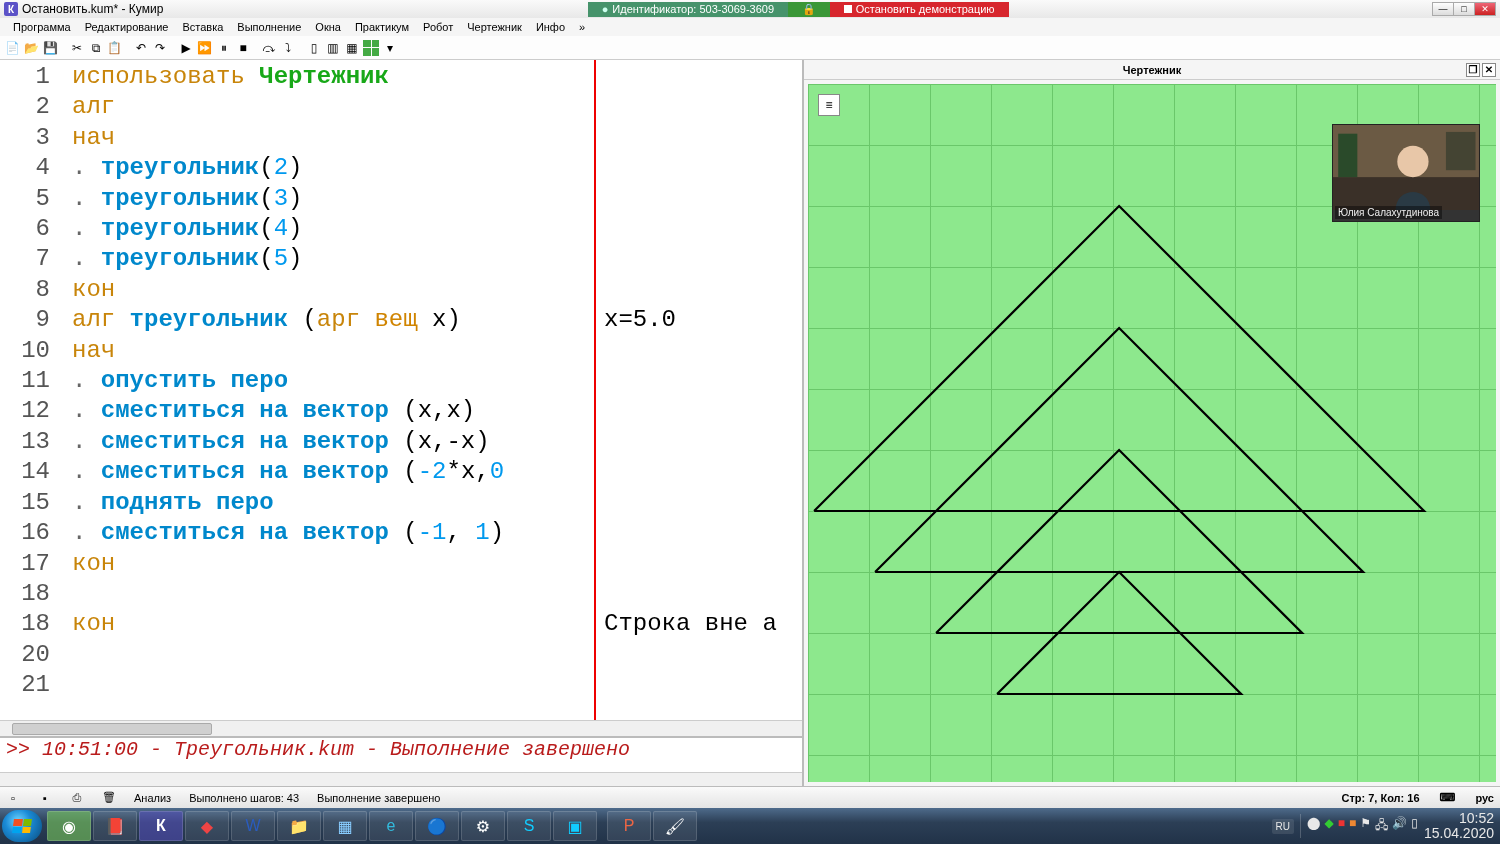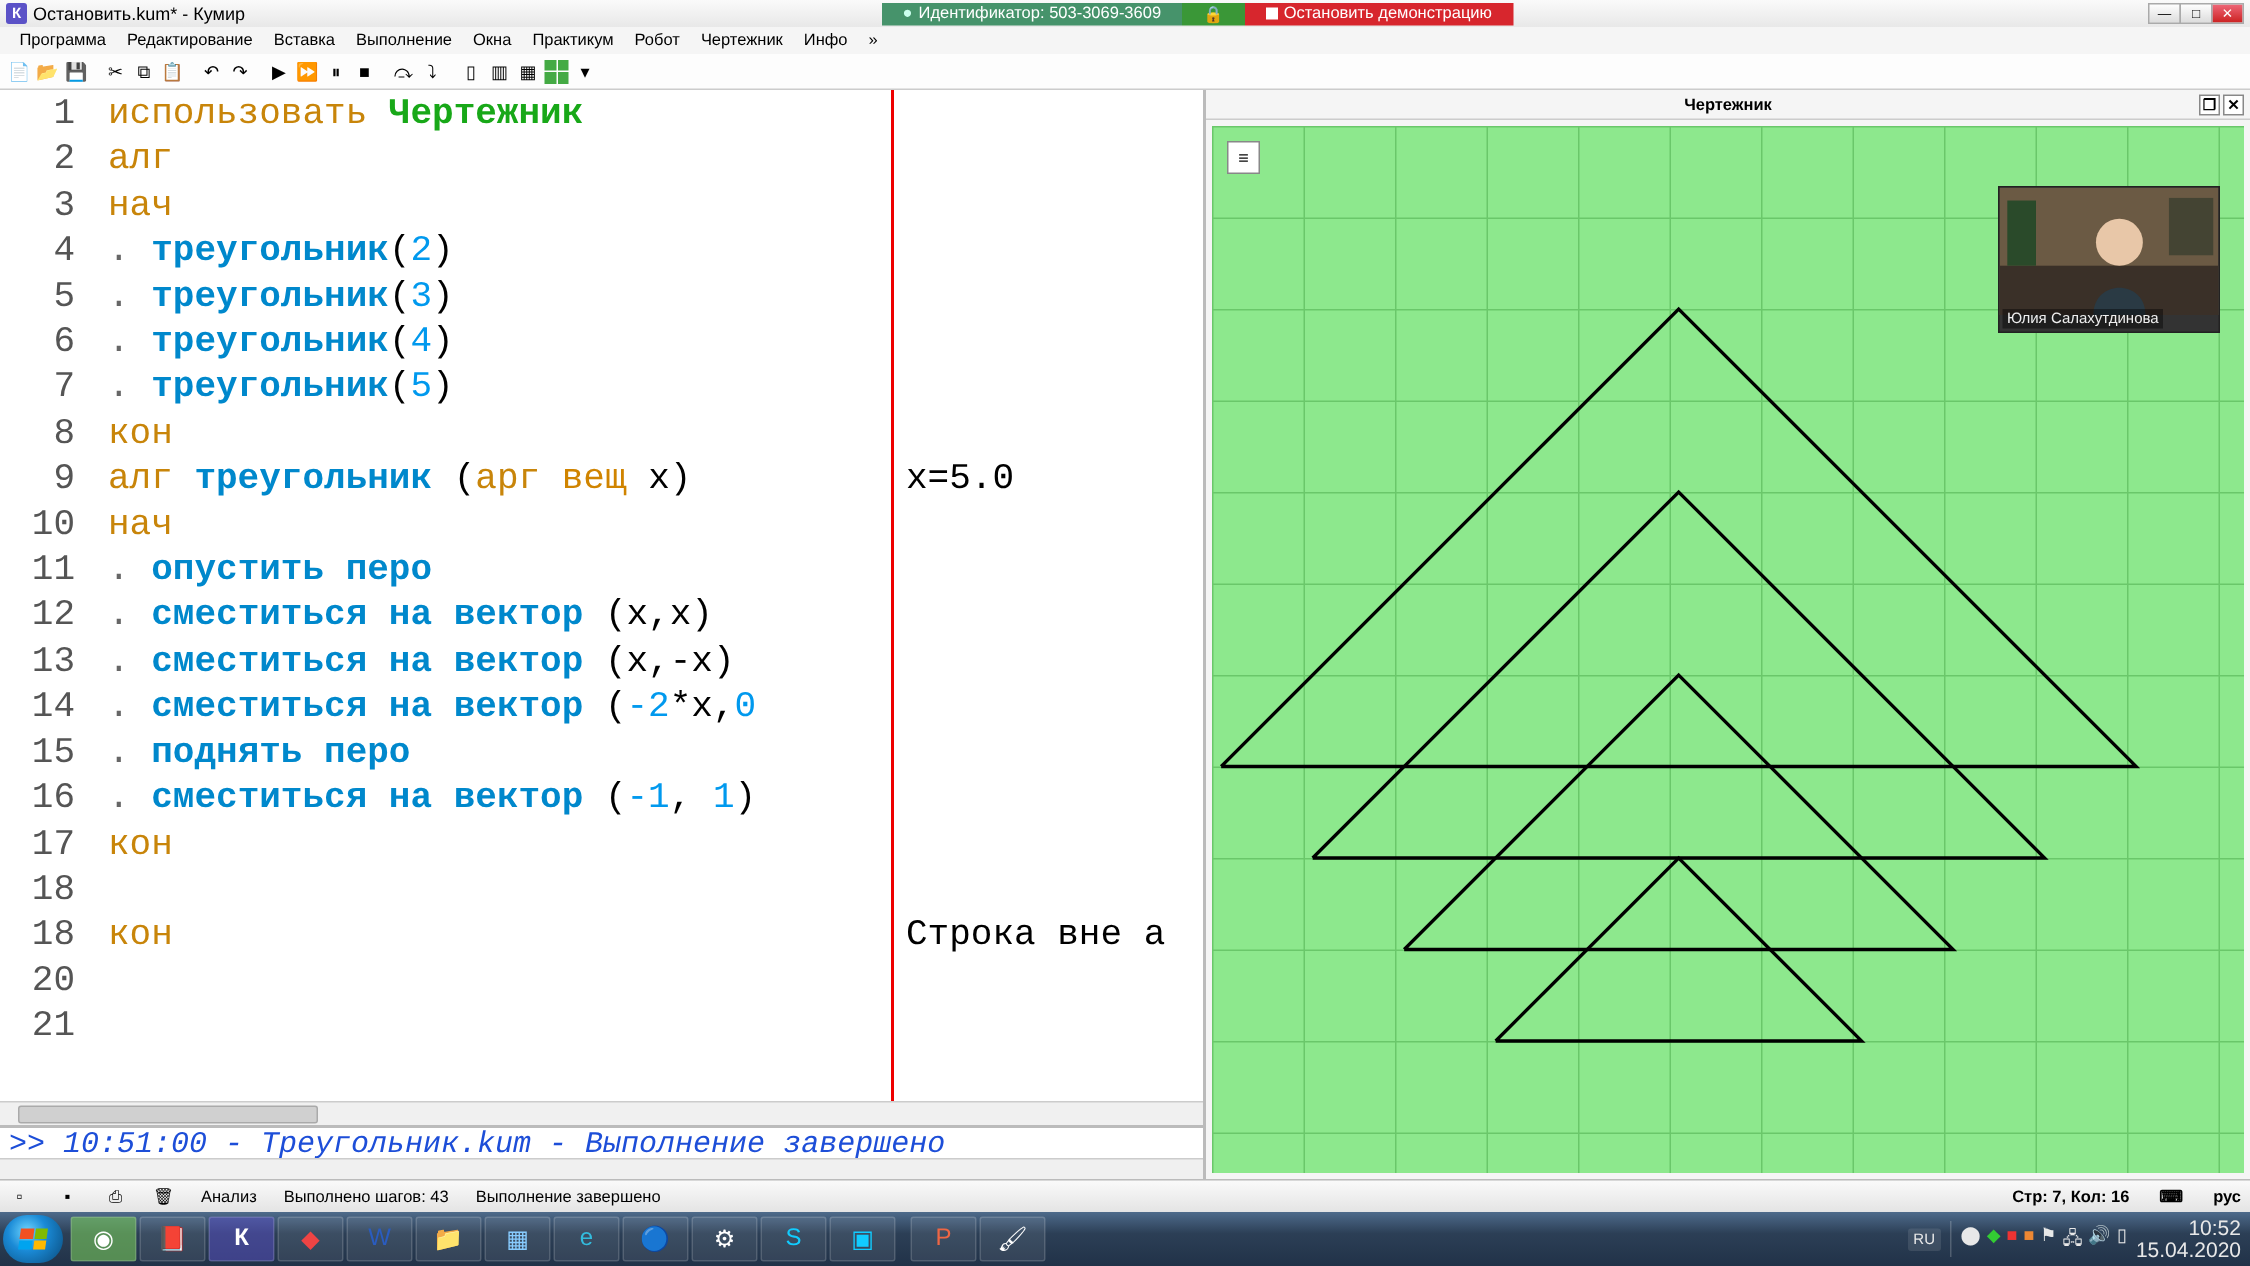--- a/index.html
+++ b/index.html
@@ -34,21 +34,21 @@
 .code-area { flex: 1; font-family: "Courier New", monospace; font-size: 24px; line-height: 30.4px; padding-left: 14px; padding-top: 2px; white-space: pre; position: relative; color:#000; }
 .side-col { width: 208px; border-left: 2px solid #e00; font-family: "Courier New", monospace; font-size: 24px; line-height: 30.4px; padding-left: 8px; padding-top: 2px; white-space: pre; }
 .kw { color: #c8850a; font-weight: normal; }
 .fn { color: #0088cc; font-weight: bold; }
 .typ { color: #18a818; font-weight: bold;}
 .num { color: #0099ee; }
 .dot { color: #666; }
 .err { color:#000000; }
 .hscroll { height: 16px; background: #f0f0f0; border-top: 1px solid #ccc; position: relative; }
 .hscroll-thumb { position: absolute; left: 12px; top: 2px; width: 200px; height: 12px; background: #d0d0d0; border: 1px solid #aaa; border-radius: 2px; }
-.console { height: 22px; background: #fff; border-top: 2px solid #bbb; font-family: "Courier New", monospace; font-size: 20px; font-style: italic; color: #1d4ed8; padding: 0 6px; overflow: hidden; white-space: nowrap; }
+.console { height: 36px; background: #fff; border-top: 2px solid #bbb; font-family: "Courier New", monospace; font-size: 20px; font-style: italic; color: #b91c1c; padding: 0 6px; overflow: hidden; white-space: nowrap; }
 .console-scroll { height: 14px; background:#f0f0f0; border-top:1px solid #ccc;}
 
 .right-pane { flex: 1; display: flex; flex-direction: column; background:#f5f5f5;}
 .panel-title { height: 20px; display: flex; align-items: center; justify-content: center; position: relative; border-bottom: 1px solid #ccc; font-weight: bold; font-size: 11px; }
 .panel-title .pt-btns { position: absolute; right: 4px; display: flex; gap: 2px; }
 .pt-btn { width: 14px; height: 14px; border: 1px solid #888; background:#fff; font-size:10px; display:flex;align-items:center;justify-content:center;}
 .canvas-wrap { flex:1; position:relative; background:#8de88d; overflow:hidden; margin:4px;}
 .canvas-inner { position:absolute; inset:0; }
 .grid-line { position:absolute; background:#6ac76a; }
 .triangle-svg { position:absolute; inset:0; }

